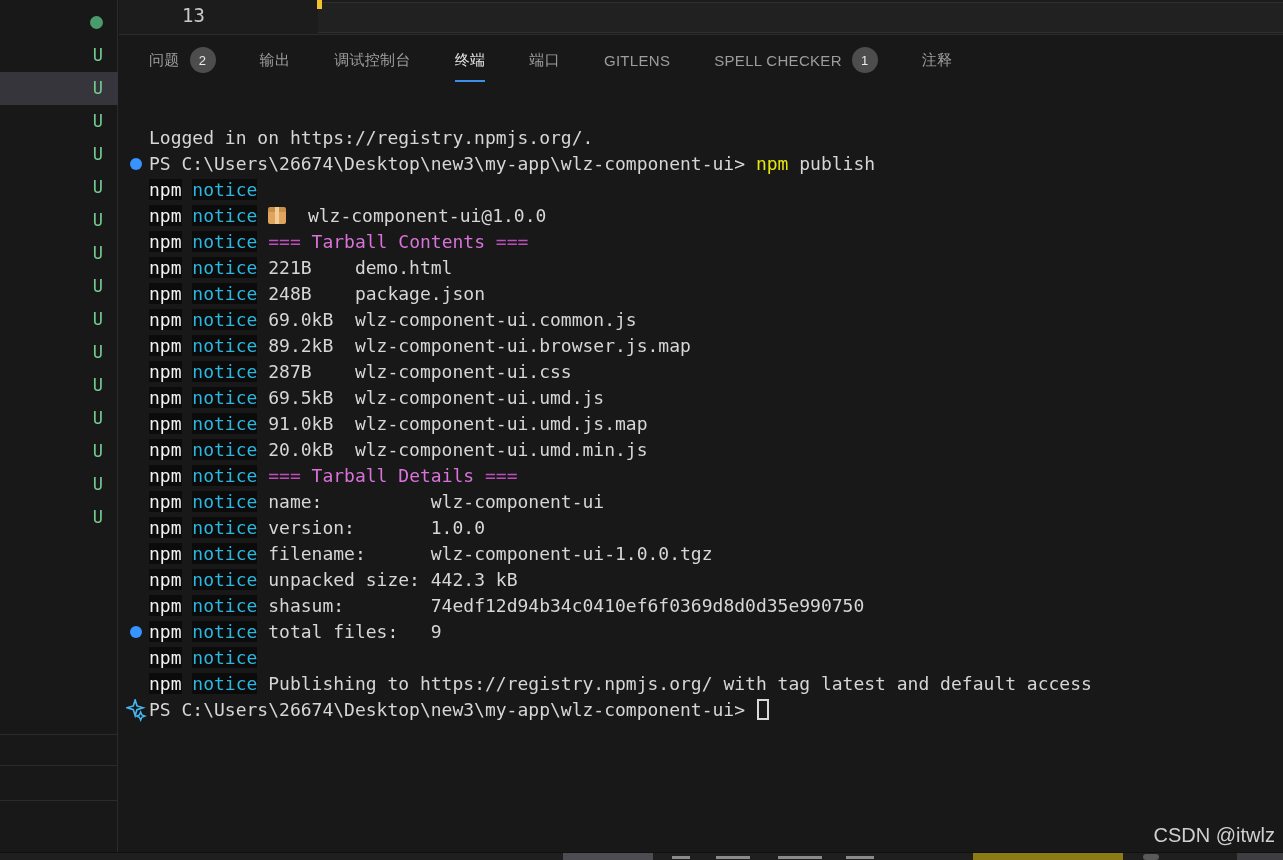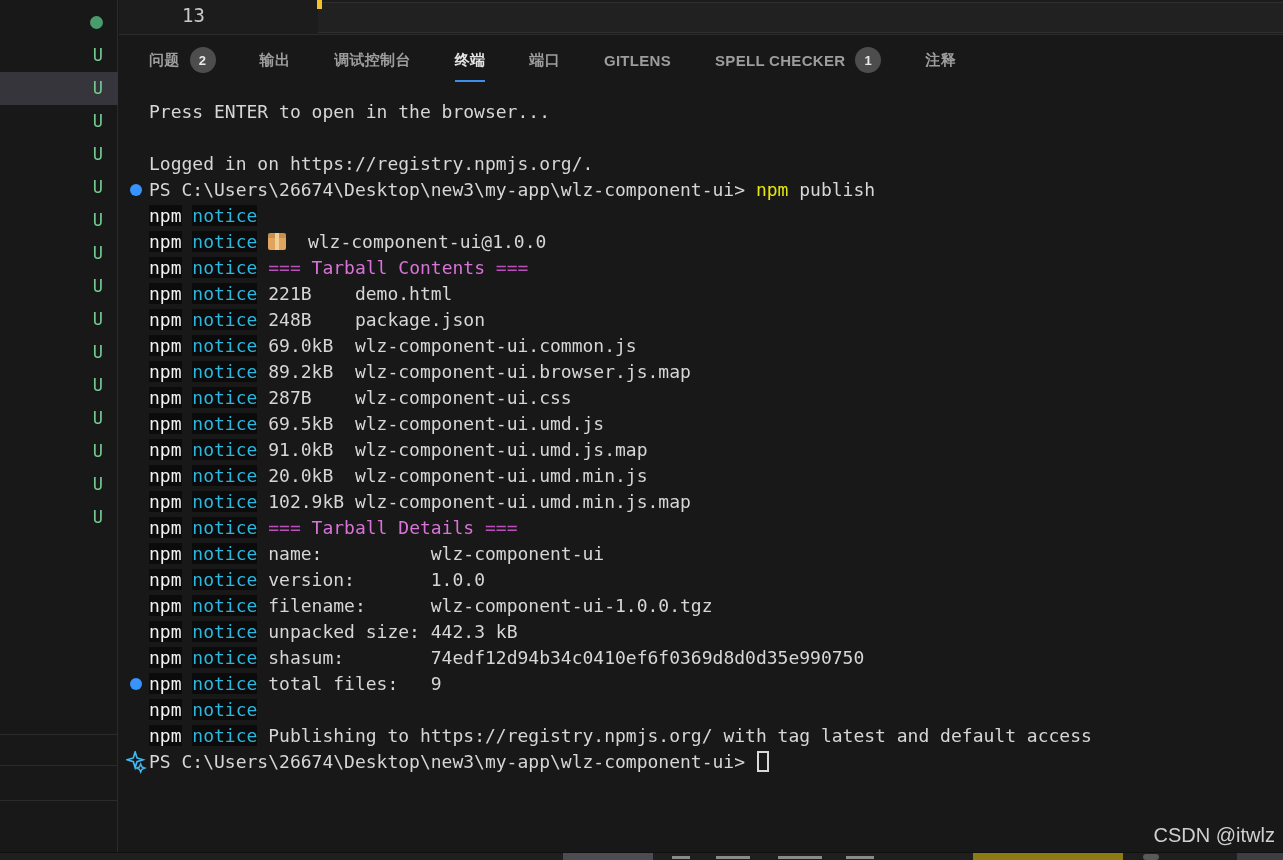--- a/index.html
+++ b/index.html
@@ -48,21 +48,21 @@
     position:absolute; left:119px; top:35px; width:1164px; height:817px;
     background:#181818;
   }
   .panel-tabs {
     position:absolute; left:0; top:0; height:50px; width:100%;
     display:flex; align-items:center; padding-left:30px;
   }
   .ptab {
     position:relative; display:flex; align-items:center; gap:10px;
     height:50px; margin-right:44px; cursor:pointer;
-    color:#9d9d9d; font-size:15px; letter-spacing:0.3px; white-space:nowrap;font-weight:bold;
+    color:#9d9d9d; font-size:15px; letter-spacing:0.3px; white-space:nowrap;
   }
   .ptab.active { color:#e4e4e4; }
   .ptab.active::after {
     content:""; position:absolute; left:0; right:0; bottom:3px; height:2px; background:#3b8eea;
   }
   .ptab-badge {
     width:26px; height:26px; border-radius:50%; background:#4d4d4d; color:#eaeaea;
     font-size:13px; display:flex; align-items:center; justify-content:center;
   }
   
@@ -197,36 +197,34 @@
         </div>
         <div class="ptab">
           <span>SPELL CHECKER</span>
           <span class="ptab-badge">1</span>
         </div>
         <div class="ptab">
           <span>注释</span>
         </div>
       </div>
     <div class="terminal" id="terminal">
-        <div class="tline"><span class="sg-p">Press ENTER to open in the browser...</span></div>
         <div class="tline"><span class="sg-p"></span></div>
         <div class="tline"><span class="sg-p">Logged in on https://registry.npmjs.org/.</span></div>
         <div class="tline"><span class="deco-dot"></span><span class="sg-p">PS C:\Users\26674\Desktop\new3\my-app\wlz-component-ui&gt; </span><span class="sg-yel">npm</span><span class="sg-p"> publish</span></div>
         <div class="tline"><span class="sg-npm">npm</span><span class="sg-p"> </span><span class="sg-not">notice</span></div>
         <div class="tline"><span class="sg-npm">npm</span><span class="sg-p"> </span><span class="sg-not">notice</span><span class="sg-p"> </span><span class="pkg-box"></span><span class="sg-p">  wlz-component-ui@1.0.0</span></div>
         <div class="tline"><span class="sg-npm">npm</span><span class="sg-p"> </span><span class="sg-not">notice</span><span class="sg-p"> </span><span class="sg-mag">=== </span><span class="sg-pink">Tarball Contents</span><span class="sg-mag"> ===</span></div>
         <div class="tline"><span class="sg-npm">npm</span><span class="sg-p"> </span><span class="sg-not">notice</span><span class="sg-p"> 221B    demo.html</span></div>
         <div class="tline"><span class="sg-npm">npm</span><span class="sg-p"> </span><span class="sg-not">notice</span><span class="sg-p"> 248B    package.json</span></div>
         <div class="tline"><span class="sg-npm">npm</span><span class="sg-p"> </span><span class="sg-not">notice</span><span class="sg-p"> 69.0kB  wlz-component-ui.common.js</span></div>
         <div class="tline"><span class="sg-npm">npm</span><span class="sg-p"> </span><span class="sg-not">notice</span><span class="sg-p"> 89.2kB  wlz-component-ui.browser.js.map</span></div>
         <div class="tline"><span class="sg-npm">npm</span><span class="sg-p"> </span><span class="sg-not">notice</span><span class="sg-p"> 287B    wlz-component-ui.css</span></div>
         <div class="tline"><span class="sg-npm">npm</span><span class="sg-p"> </span><span class="sg-not">notice</span><span class="sg-p"> 69.5kB  wlz-component-ui.umd.js</span></div>
         <div class="tline"><span class="sg-npm">npm</span><span class="sg-p"> </span><span class="sg-not">notice</span><span class="sg-p"> 91.0kB  wlz-component-ui.umd.js.map</span></div>
         <div class="tline"><span class="sg-npm">npm</span><span class="sg-p"> </span><span class="sg-not">notice</span><span class="sg-p"> 20.0kB  wlz-component-ui.umd.min.js</span></div>
-        <div class="tline"><span class="sg-npm">npm</span><span class="sg-p"> </span><span class="sg-not">notice</span><span class="sg-p"> 102.9kB wlz-component-ui.umd.min.js.map</span></div>
         <div class="tline"><span class="sg-npm">npm</span><span class="sg-p"> </span><span class="sg-not">notice</span><span class="sg-p"> </span><span class="sg-mag">=== </span><span class="sg-pink">Tarball Details</span><span class="sg-mag"> ===</span></div>
         <div class="tline"><span class="sg-npm">npm</span><span class="sg-p"> </span><span class="sg-not">notice</span><span class="sg-p"> name:          wlz-component-ui</span></div>
         <div class="tline"><span class="sg-npm">npm</span><span class="sg-p"> </span><span class="sg-not">notice</span><span class="sg-p"> version:       1.0.0</span></div>
         <div class="tline"><span class="sg-npm">npm</span><span class="sg-p"> </span><span class="sg-not">notice</span><span class="sg-p"> filename:      wlz-component-ui-1.0.0.tgz</span></div>
         <div class="tline"><span class="sg-npm">npm</span><span class="sg-p"> </span><span class="sg-not">notice</span><span class="sg-p"> unpacked size: 442.3 kB</span></div>
         <div class="tline"><span class="sg-npm">npm</span><span class="sg-p"> </span><span class="sg-not">notice</span><span class="sg-p"> shasum:        74edf12d94b34c0410ef6f0369d8d0d35e990750</span></div>
         <div class="tline"><span class="deco-dot"></span><span class="sg-npm">npm</span><span class="sg-p"> </span><span class="sg-not">notice</span><span class="sg-p"> total files:   9</span></div>
         <div class="tline"><span class="sg-npm">npm</span><span class="sg-p"> </span><span class="sg-not">notice</span></div>
         <div class="tline"><span class="sg-npm">npm</span><span class="sg-p"> </span><span class="sg-not">notice</span><span class="sg-p"> Publishing to https://registry.npmjs.org/ with tag latest and default access</span></div>
         <div class="tline"><span class="deco-sparkle"><svg viewBox="0 0 24 26" width="22" height="24">

